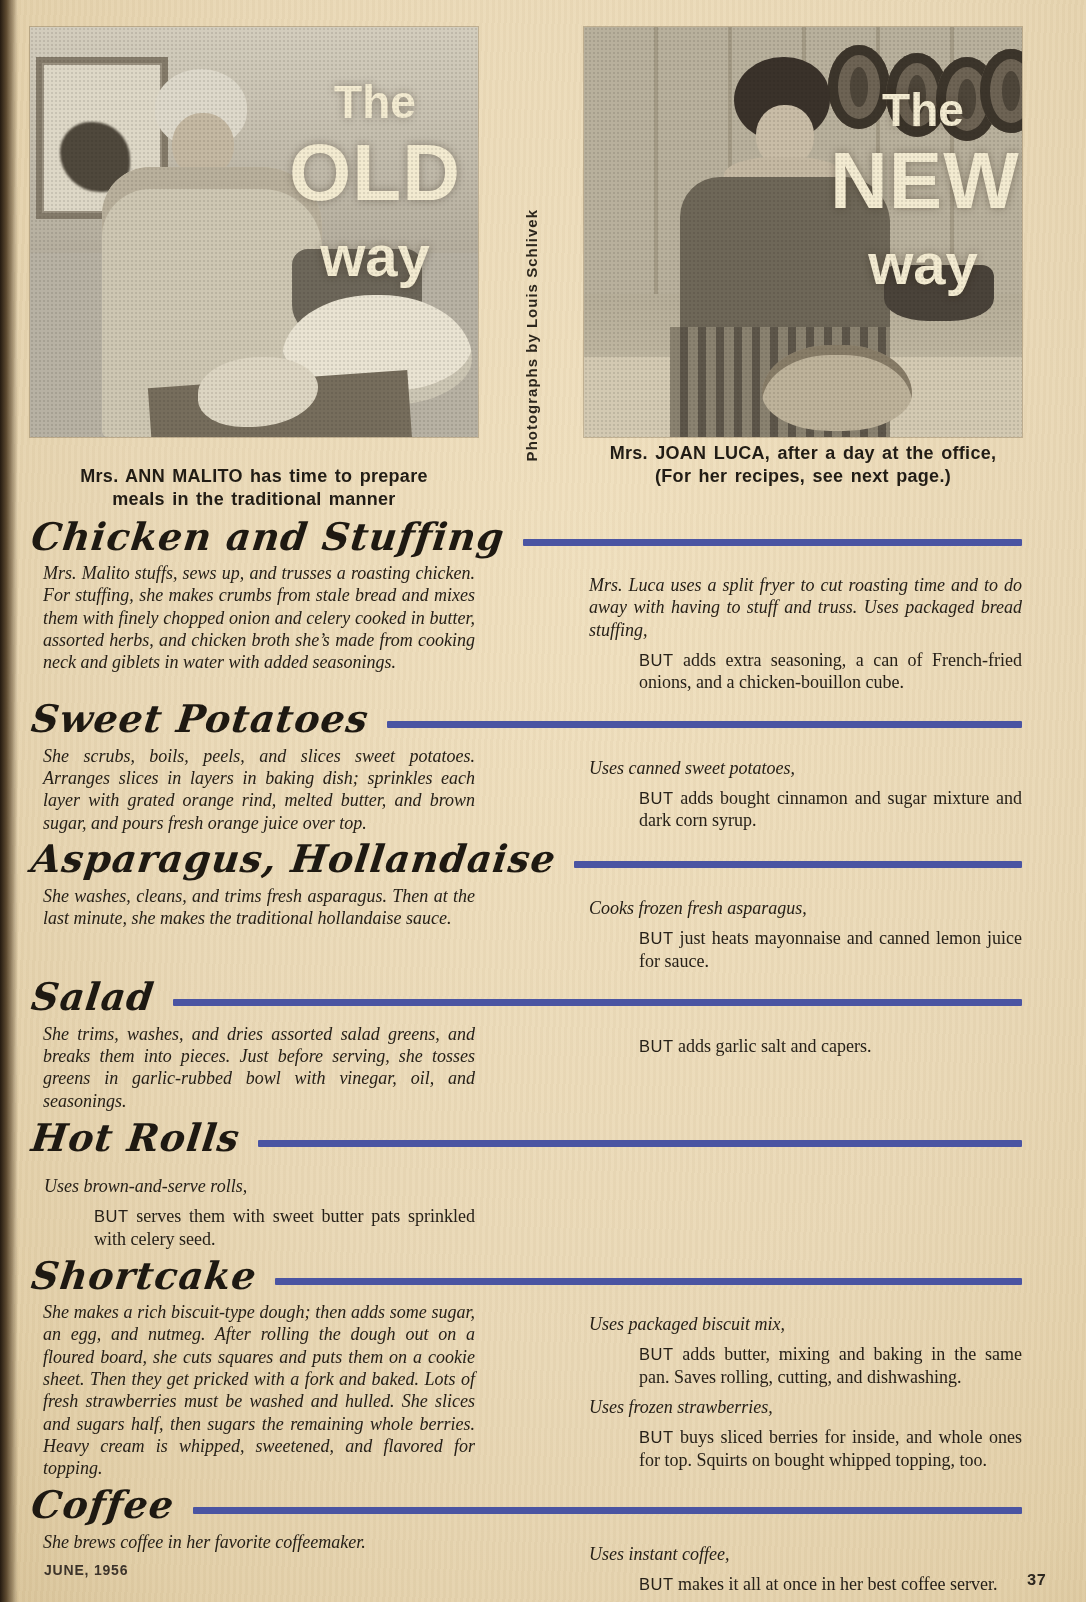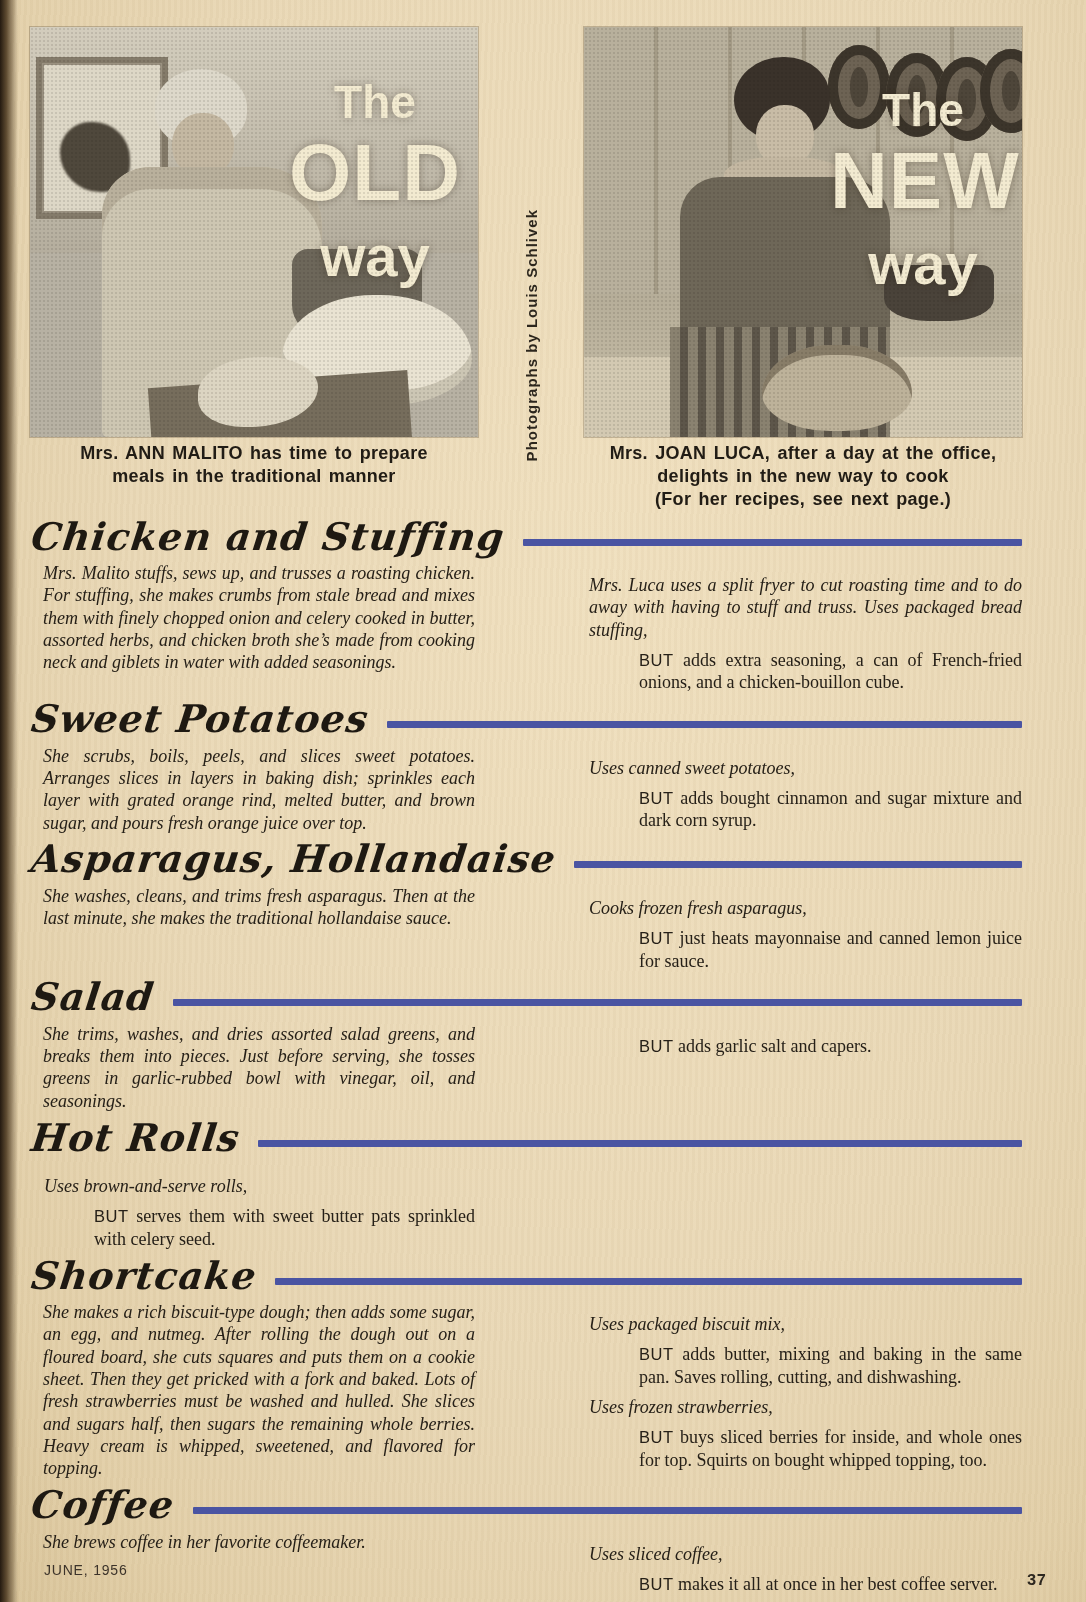--- a/index.html
+++ b/index.html
@@ -70,41 +70,41 @@
   .ov-old{left:252px;top:52px;width:186px;}
   .ov-new{left:246px;top:60px;width:186px;}
   .ov-the{font-size:46px;}
   .ov-main{font-size:80px;letter-spacing:1px;margin-top:8px;}
   .ov-way{font-size:58px;margin-top:14px;}
 
   
   .captions-row{display:flex;margin-top:5px;}
   .caption{font-family:"Liberation Sans",sans-serif;font-weight:bold;font-size:18px;
     line-height:1.28;text-align:center;color:#211c15;letter-spacing:0.3px;word-spacing:2px;}
-  .caption-old{width:448px;}
+  .caption-old{width:448px;margin-top:23px;}
   .caption-spacer{width:106px;}
   .caption-new{width:438px;}
 
   
   .section{margin-top:2px;}
   .head-row{display:flex;align-items:center;height:46px;}
   .script-heading{font-family:"DejaVu Serif",serif;font-style:italic;font-weight:bold;
     font-size:38px;white-space:nowrap;transform:skewX(-7deg);transform-origin:left 80%;
     padding-right:20px;color:#1e1912;letter-spacing:1px;}
   .rule{flex:1;height:7px;background:#4a54a2;border-radius:1px;margin-top:12px;}
   .cols{display:grid;grid-template-columns:445px 1fr;column-gap:100px;margin-top:3px;}
   .old-text{font-style:italic;font-size:18px;line-height:1.24;text-align:justify;margin-left:13px;}
   .new-col{padding-top:4px;}
   .lead{font-style:italic;font-size:18px;line-height:1.24;text-align:justify;margin:8px 0 0 14px;}
   .but-para{font-size:18px;line-height:1.24;text-align:justify;margin:8px 0 0 64px;}
   .but-label{font-family:"Liberation Sans",sans-serif;font-weight:normal;font-size:16.5px;letter-spacing:0.5px;}
 
   
   .footer-left{position:absolute;left:44px;bottom:24px;font-family:"Liberation Sans",sans-serif;
-    font-weight:normal;font-size:14px;color:#3c332a;letter-spacing:0.8px;}
+    font-weight:bold;font-size:14px;color:#3c332a;letter-spacing:0.8px;}
   .page-number{position:absolute;right:40px;bottom:12px;font-family:Liberation Mono, monospace;
     font-weight:bold;font-size:16px;color:#2e2godine820;color:#2e2820;}
 </style>
 </head>
 <body>
 
 <div class="page">
   <div class="paper-grain"></div>
   <div class="binding"></div>
 
@@ -159,21 +159,20 @@
     </div>
 
     <div class="captions-row">
       <div class="caption caption-old">
         <div>Mrs. ANN MALITO has time to prepare</div>
         <div>meals in the traditional manner</div>
       </div>
       <div class="caption-spacer"></div>
       <div class="caption caption-new">
         <div>Mrs. JOAN LUCA, after a day at the office,</div>
-        <div>delights in the new way to cook</div>
         <div>(For her recipes, see next page.)</div>
       </div>
     </div>
 
     <div class="section">
       <div class="head-row">
         <span class="script-heading">Chicken and Stuffing</span>
         <div class="rule"></div>
       </div>
       <div class="cols">
@@ -256,21 +255,21 @@
     </div>
 
     <div class="section">
       <div class="head-row">
         <span class="script-heading">Coffee</span>
         <div class="rule"></div>
       </div>
       <div class="cols">
         <div class="old-text">She brews coffee in her favorite coffeemaker.</div>
         <div class="new-col">
-          <div class="lead">Uses sliced coffee,</div>
+          <div class="lead">Uses instant coffee,</div>
           <div class="but-para"><span class="but-label">BUT</span> <span>makes it all at once in her best coffee server.</span></div>
         </div>
       </div>
     </div>
 
   </div>
 
   <div class="footer-left">JUNE, 1956</div>
   <div class="page-number">37</div>
 </div>

